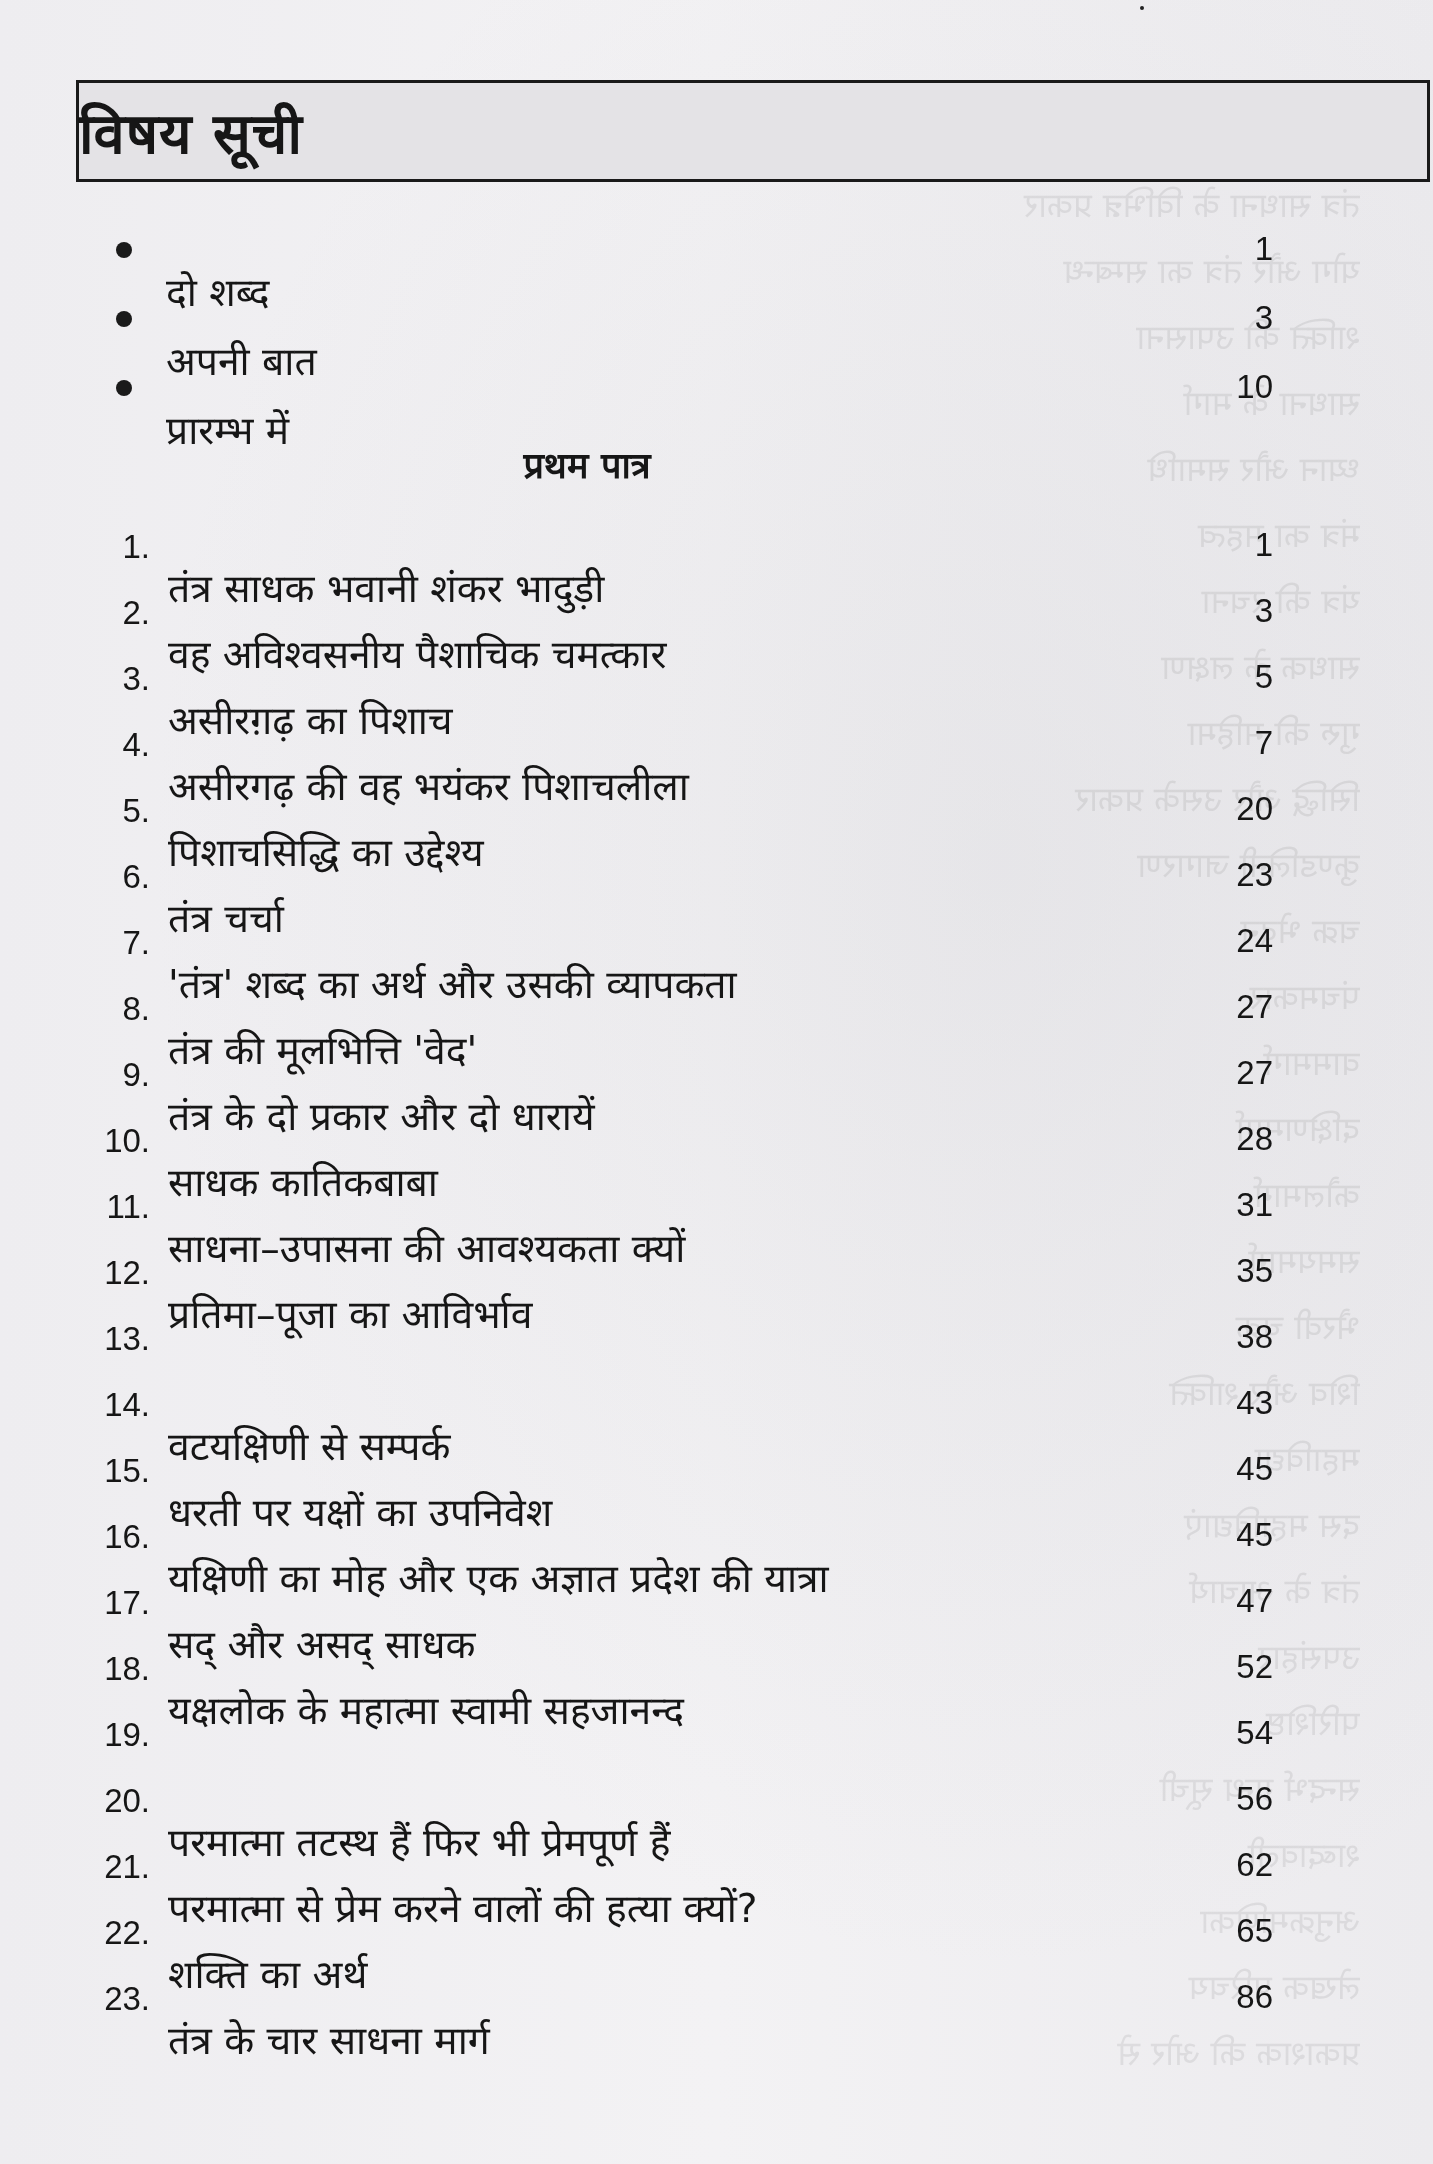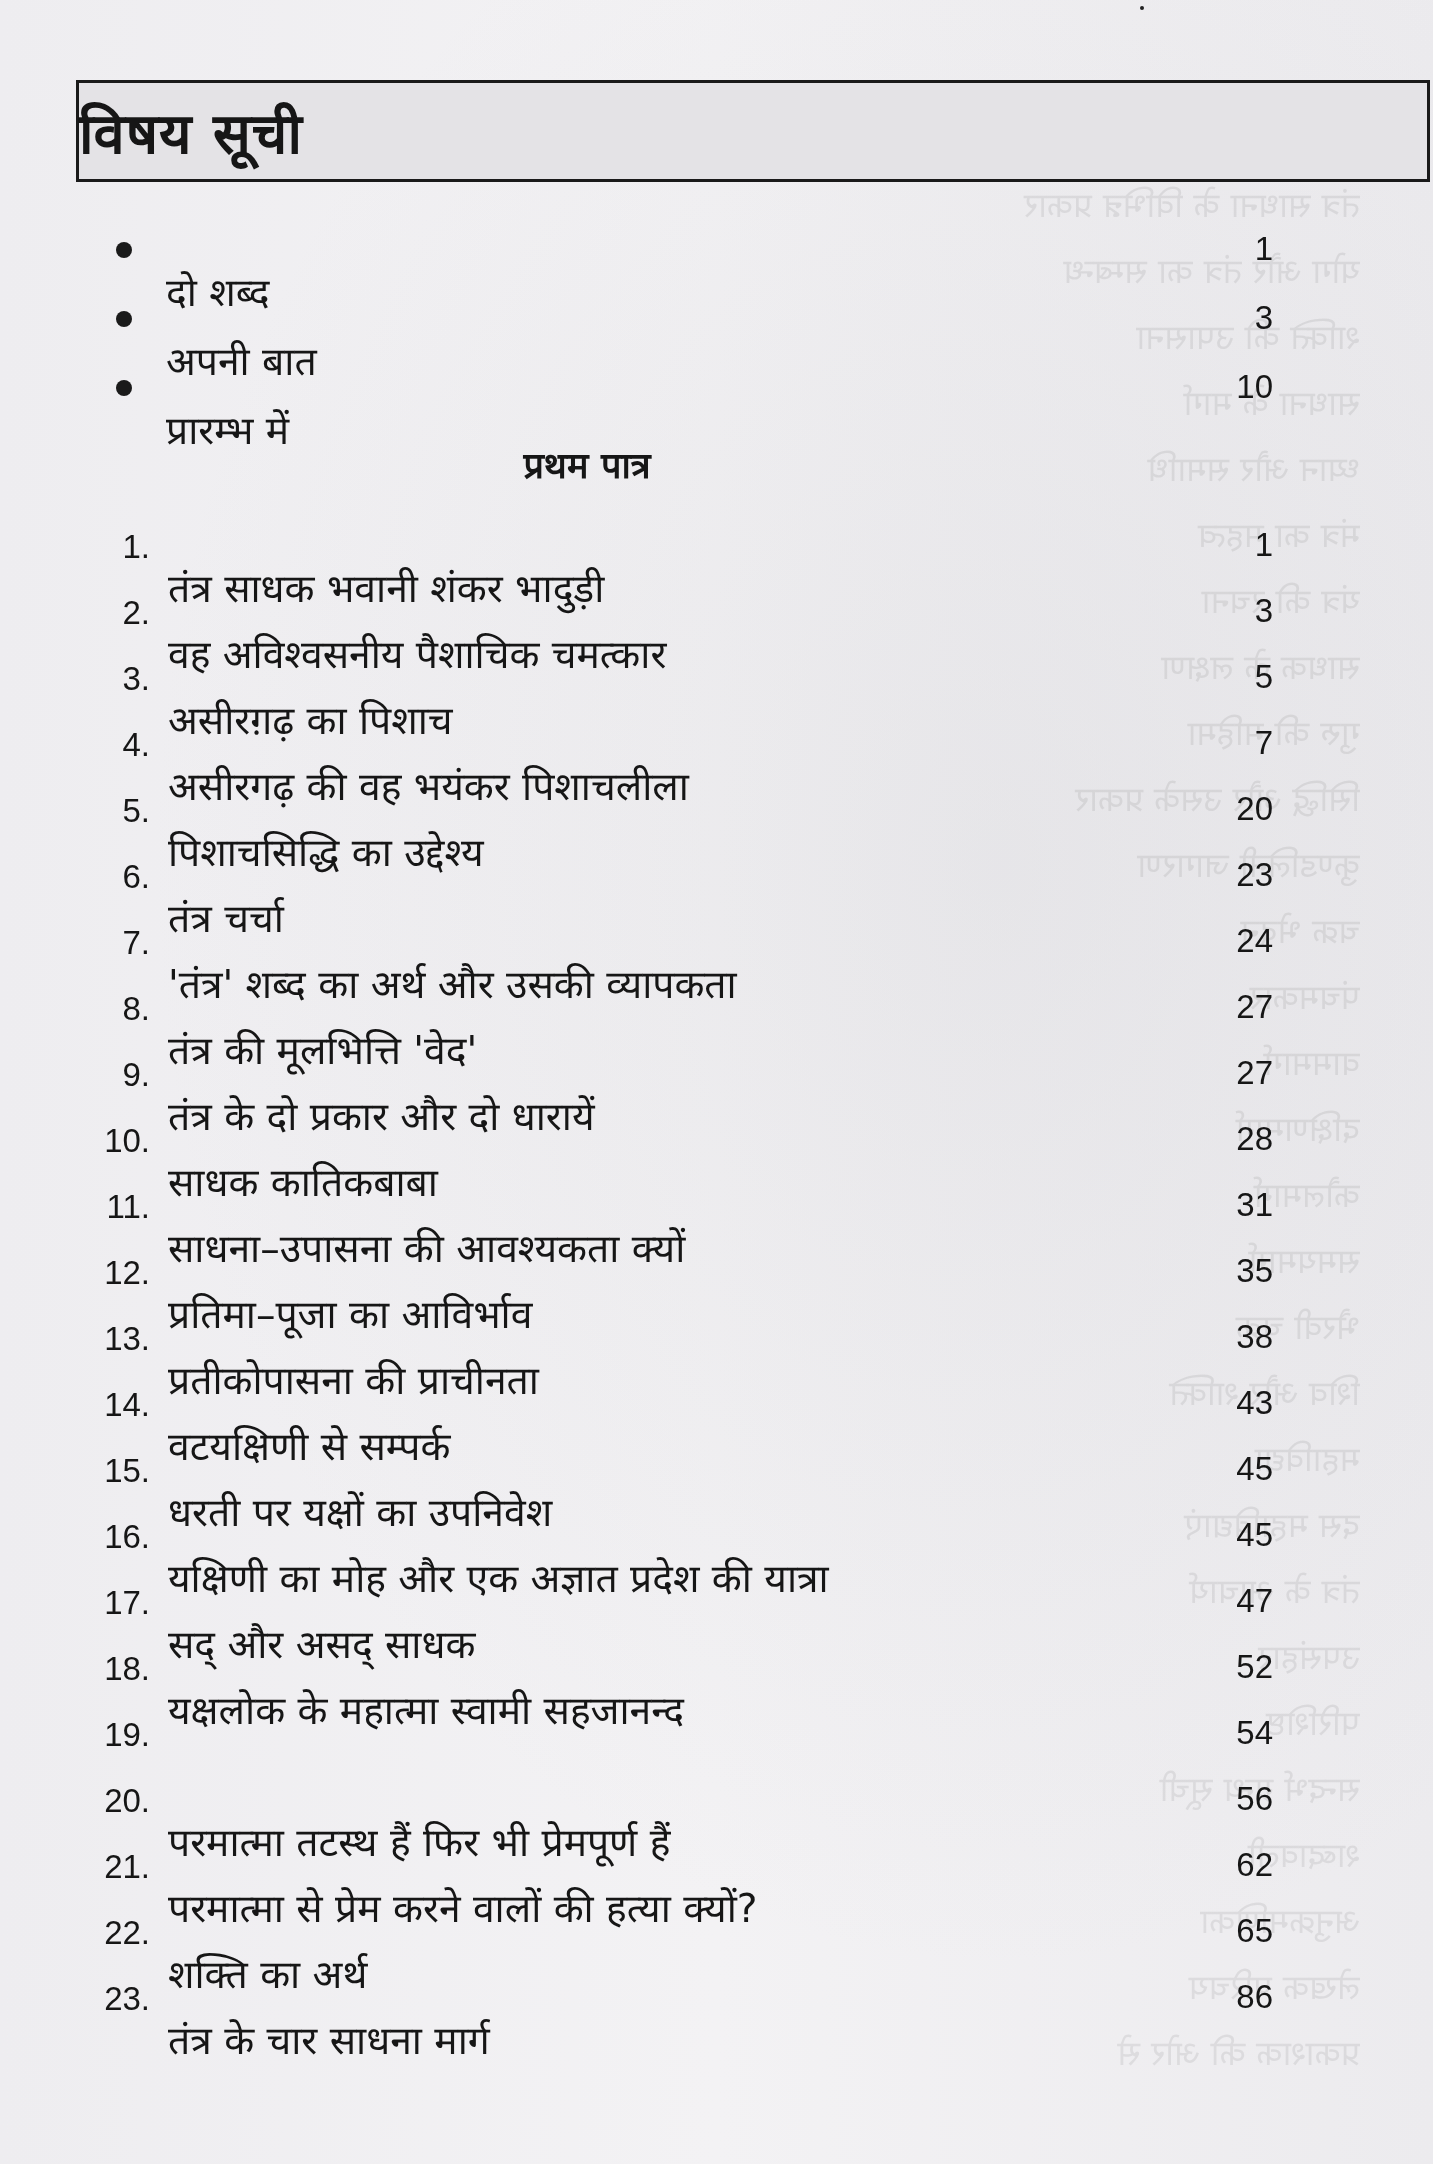--- a/index.html
+++ b/index.html
@@ -228,21 +228,20 @@
   <span class="label">साधना–उपासना की आवश्यकता क्यों</span>
   <span class="page">31</span>
 </div>
 <div class="row" style="top:1244px">
   <span class="num">12.</span>
   <span class="label">प्रतिमा–पूजा का आविर्भाव</span>
   <span class="page">35</span>
 </div>
 <div class="row" style="top:1310px">
   <span class="num">13.</span>
-  <span class="label">प्रतीकोपासना की प्राचीनता</span>
   <span class="page">38</span>
 </div>
 <div class="row" style="top:1376px">
   <span class="num">14.</span>
   <span class="label">वटयक्षिणी से सम्पर्क</span>
   <span class="page">43</span>
 </div>
 <div class="row" style="top:1442px">
   <span class="num">15.</span>
   <span class="label">धरती पर यक्षों का उपनिवेश</span>

